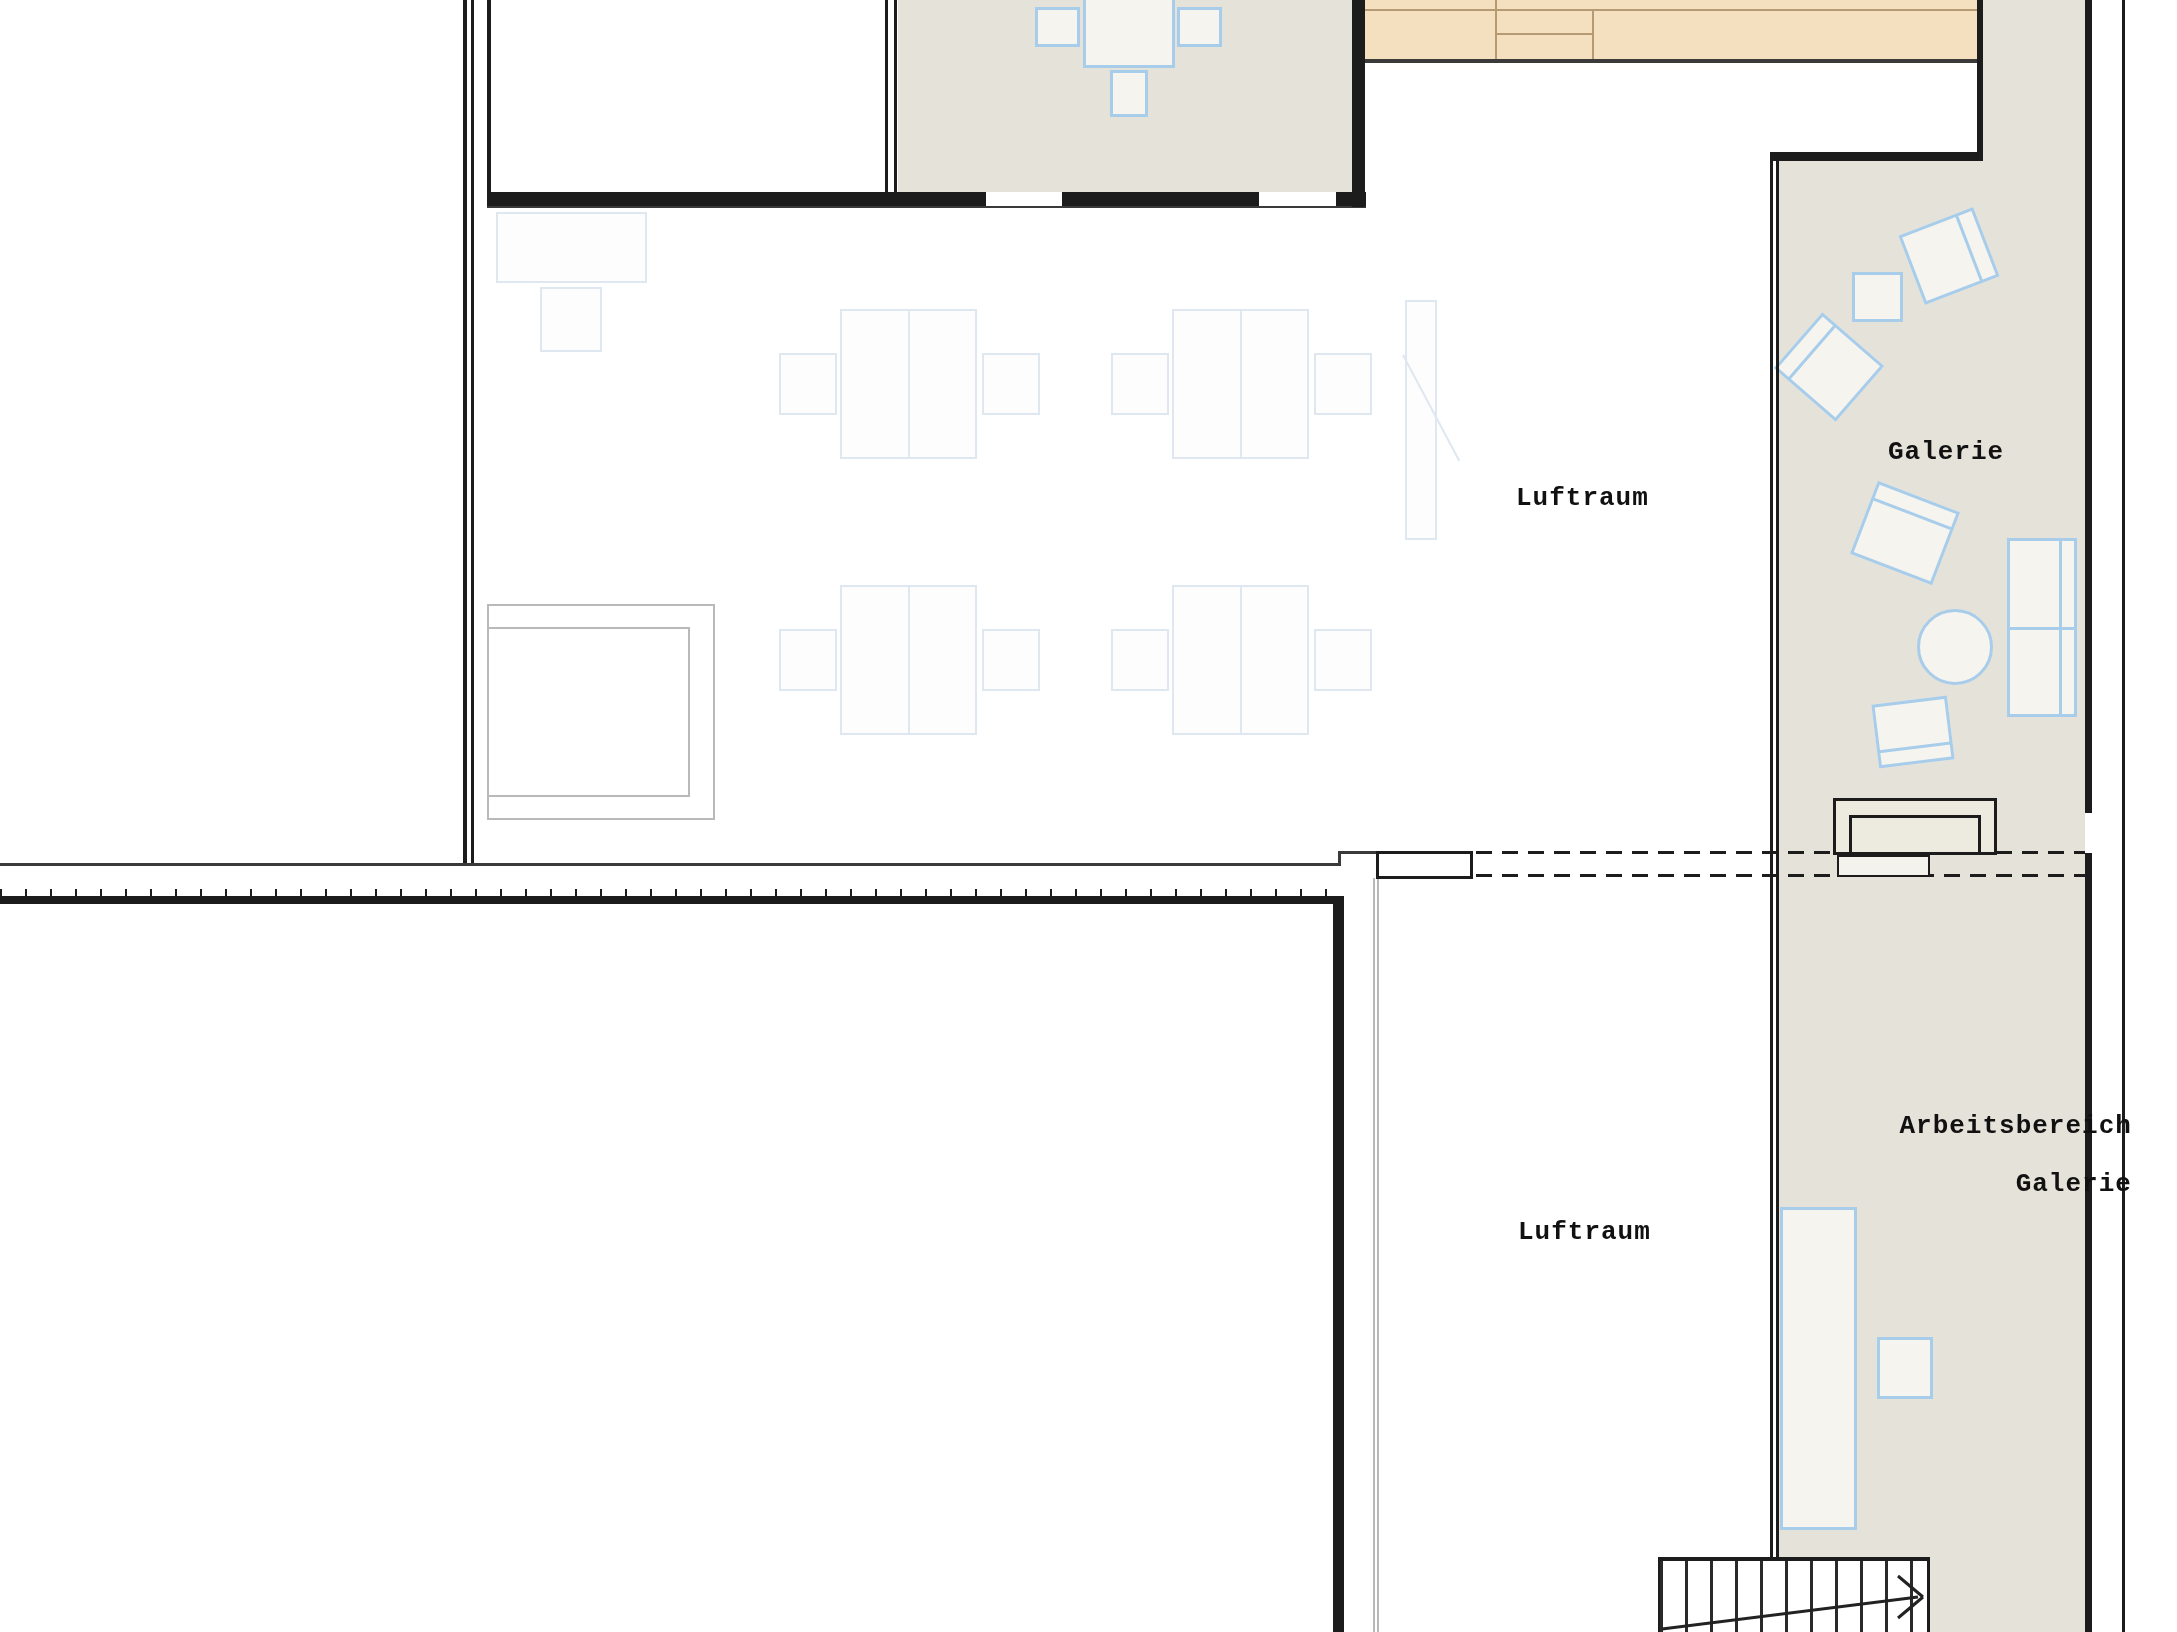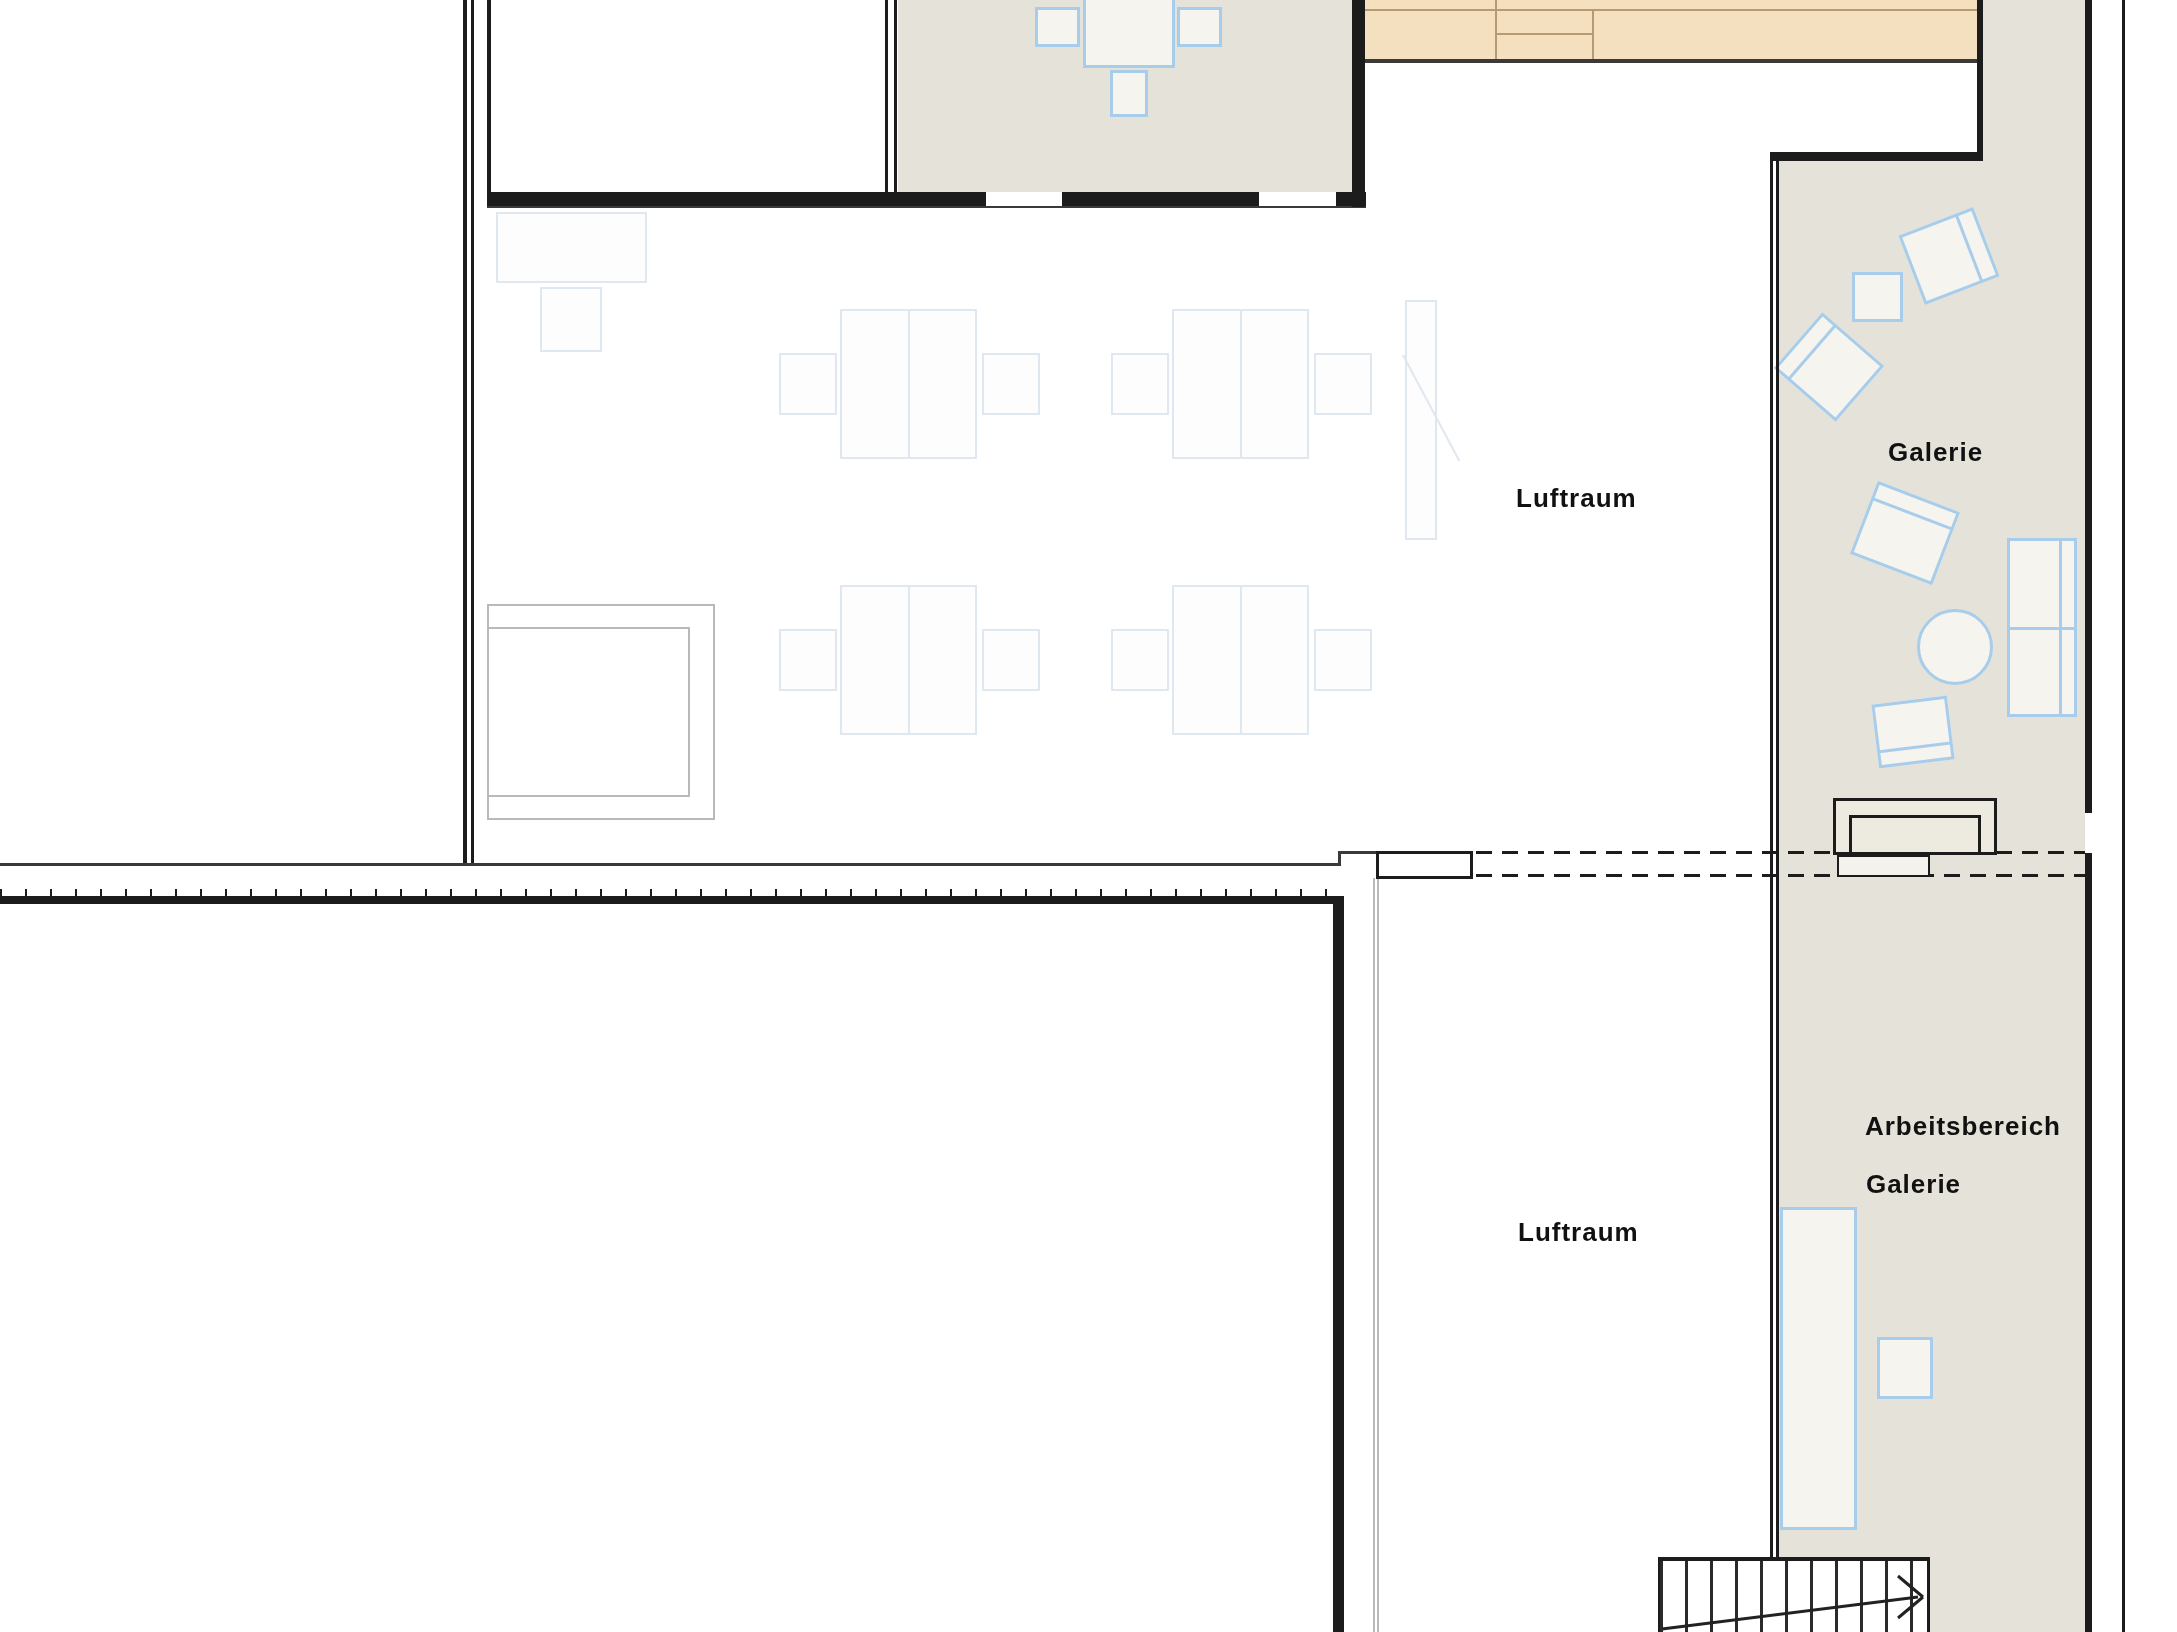--- a/index.html
+++ b/index.html
@@ -1,17 +1,17 @@
 <!DOCTYPE html>
 <html style="--wall: #1c1c1c; --beige: #e5e2d9; --wood: #f4e0be; --wood-line: #b59a74; --grey: #b9b9b9; --blue-border: #a8cdeb; --blue-fill: #f6f4ef; --faint-border: #dfe8f0; --faint-fill: #fdfdfe; --text: #111111;"><head>
 <meta charset="utf-8">
 <style>
   html,body{margin:0;padding:0;background:#fff;}
   .plan{position:relative;width:2177px;height:1632px;background:#fff;overflow:hidden;
-        font-family:Liberation Sans, sans-serif;}
+        font-family:Liberation Mono, monospace;text-align:right;}
   .abs{position:absolute;}
   .wall{position:absolute;background:var(--wall,#1c1c1c);}
   .thin{position:absolute;background:#3a3a3a;}
   .greyline{position:absolute;background:var(--grey,#b9b9b9);}
   .beige{position:absolute;background:var(--beige,#e5e2d9);}
   .wood{position:absolute;background:var(--wood,#f4e0be);}
   .woodline{position:absolute;background:var(--wood-line,#b59a74);}
   .blue-item{position:absolute;background:var(--blue-fill,#f6f4ef);
              border:3px solid var(--blue-border,#a8cdeb);box-sizing:border-box;}
   .blue-div-v{position:absolute;top:-1px;bottom:-1px;width:3px;background:var(--blue-border,#a8cdeb);}

